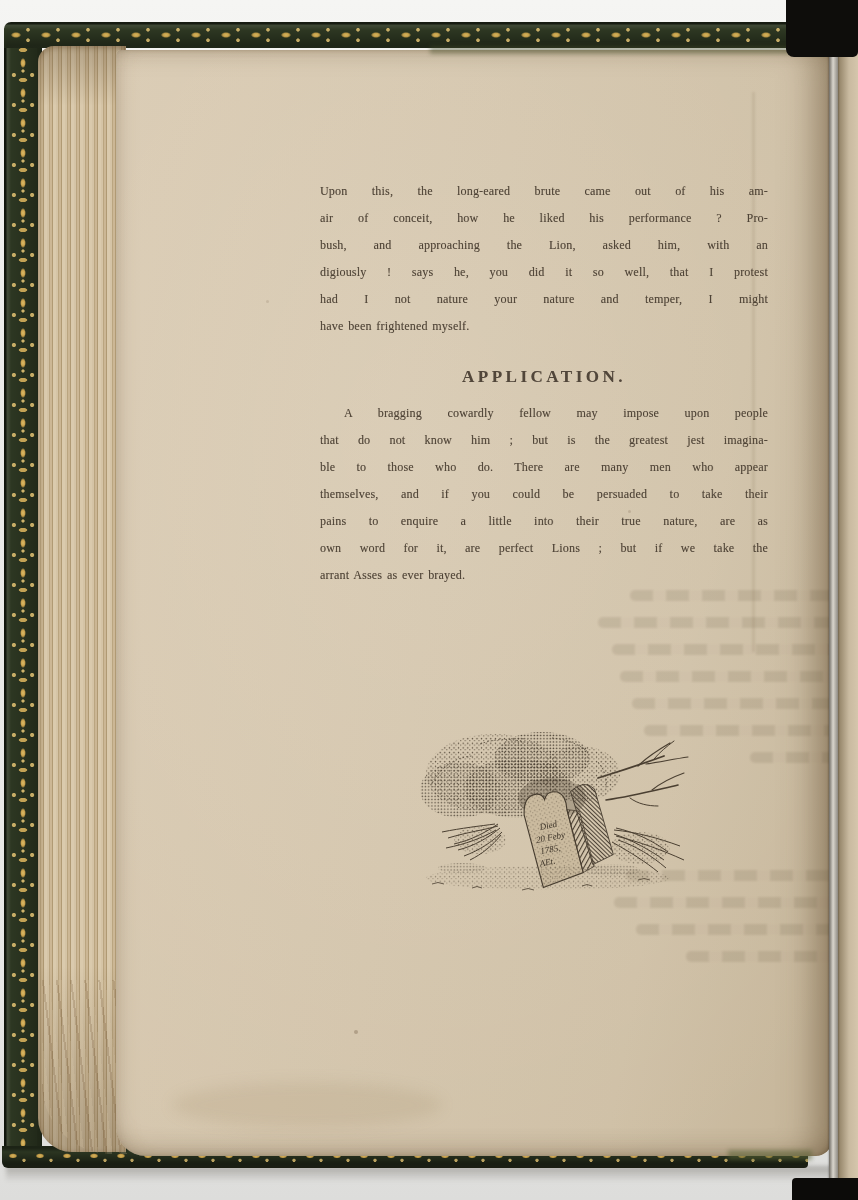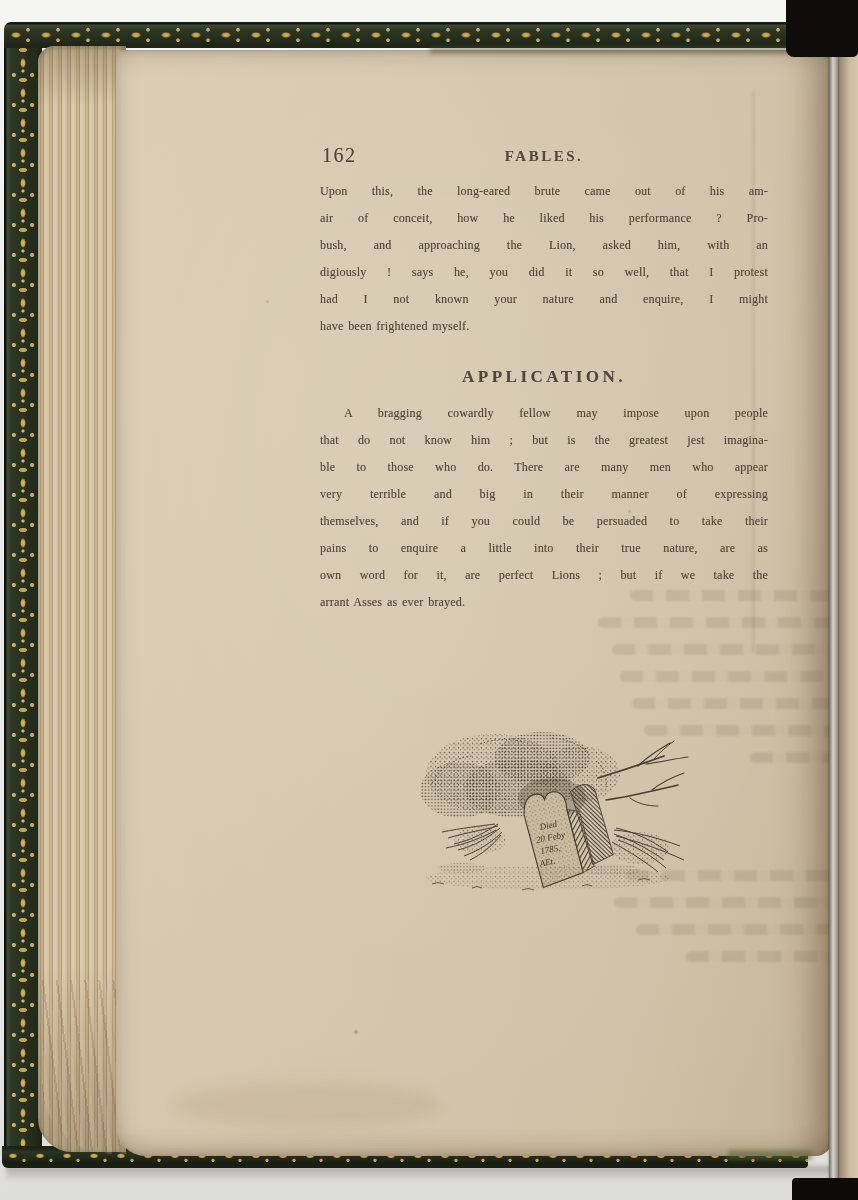--- a/index.html
+++ b/index.html
@@ -124,41 +124,36 @@
   <div class="binding-left"></div>
   <div class="binding-top"></div>
   <div class="binding-bottom"></div>
   <div class="book-shadow"></div>
 
   <div class="page-edges"></div>
   <div class="page-fan"></div>
 
   <div class="page">
 
-    <div class="head-row">
-      <span class="pagenum ink">162</span>
-      <span class="running-title">FABLES.</span>
-    </div>
 
     <div class="para para1 ink">
       <div class="line">Upon this, the long-eared brute came out of his am-</div>
       <div class="line">air of conceit, how he liked his performance ? Pro-</div>
       <div class="line">bush, and approaching the Lion, asked him, with an</div>
       <div class="line">digiously ! says he, you did it so well, that I protest</div>
-      <div class="line">had I not known your nature and enquire, I might</div>
+      <div class="line">had I not nature your nature and temper, I might</div>
       <div class="line last">have been frightened myself.</div>
     </div>
 
     <div class="app-head">APPLICATION.</div>
 
     <div class="para para2 ink">
       <div class="line indent">A bragging cowardly fellow may impose upon people</div>
       <div class="line">that do not know him ; but is the greatest jest imagina-</div>
       <div class="line">ble to those who do. There are many men who appear</div>
-      <div class="line">very terrible and big in their manner of expressing</div>
       <div class="line">themselves, and if you could be persuaded to take their</div>
       <div class="line">pains to enquire a little into their true nature, are as</div>
       <div class="line">own word for it, are perfect Lions ; but if we take the</div>
       <div class="line last">arrant Asses as ever brayed.</div>
     </div>
 
     <svg class="vignette" viewBox="0 0 292 168" role="img" aria-label="Engraved vignette of a leaning gravestone among bushes and grass tufts with a bare branch">
       <defs>
         <pattern id="stip" width="3.2" height="3.2" patternUnits="userSpaceOnUse">
           <circle cx="1.1" cy="1.1" r="0.78" fill="#463c2f"></circle>

